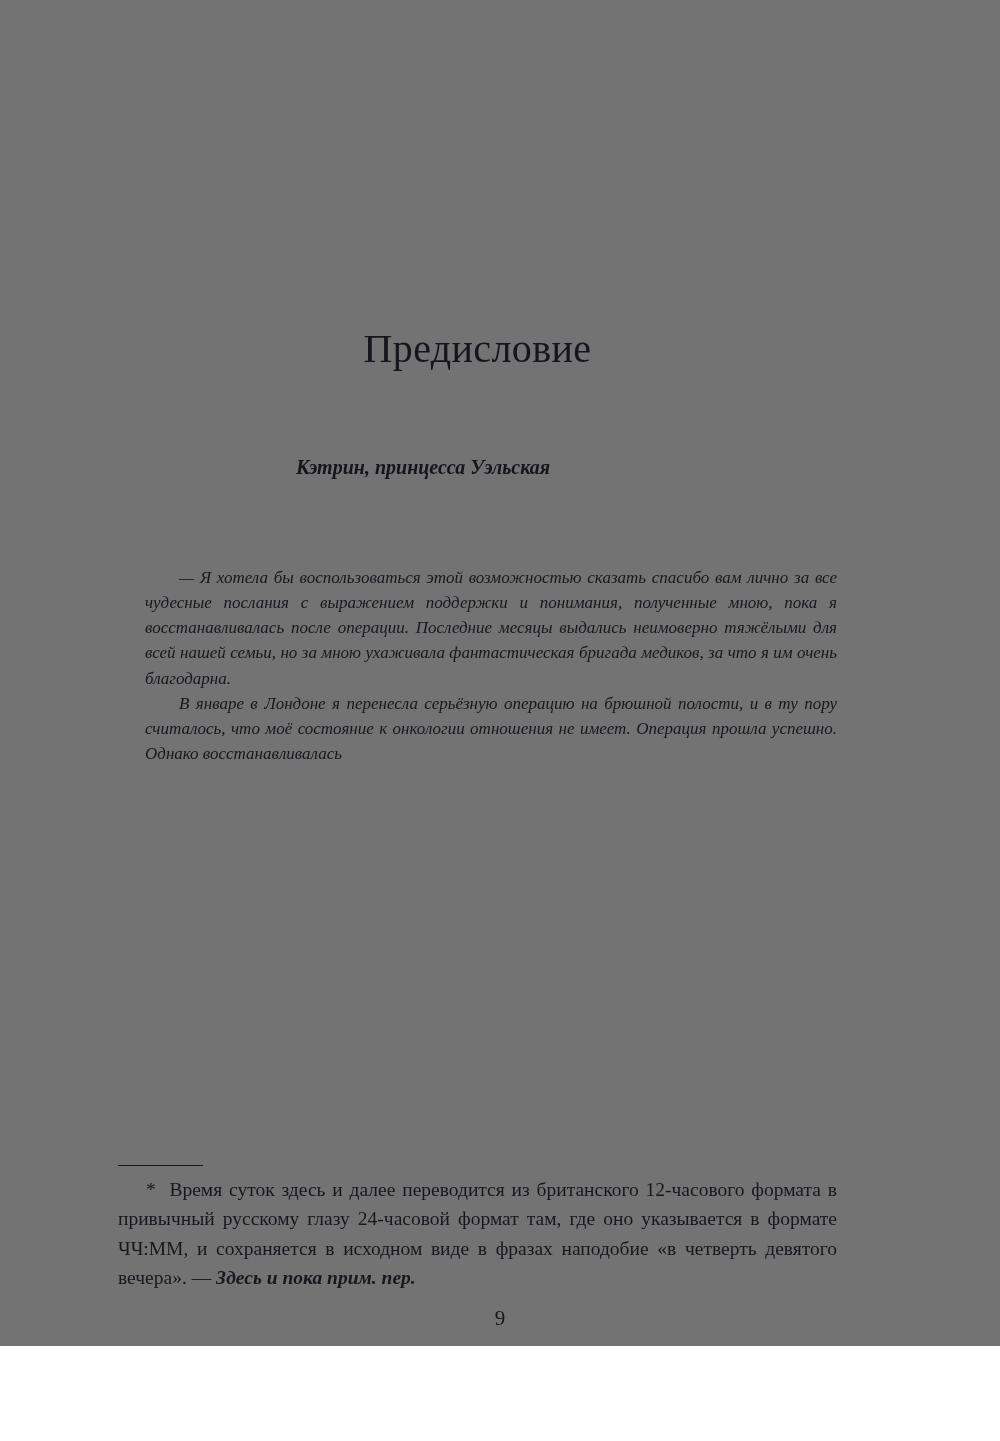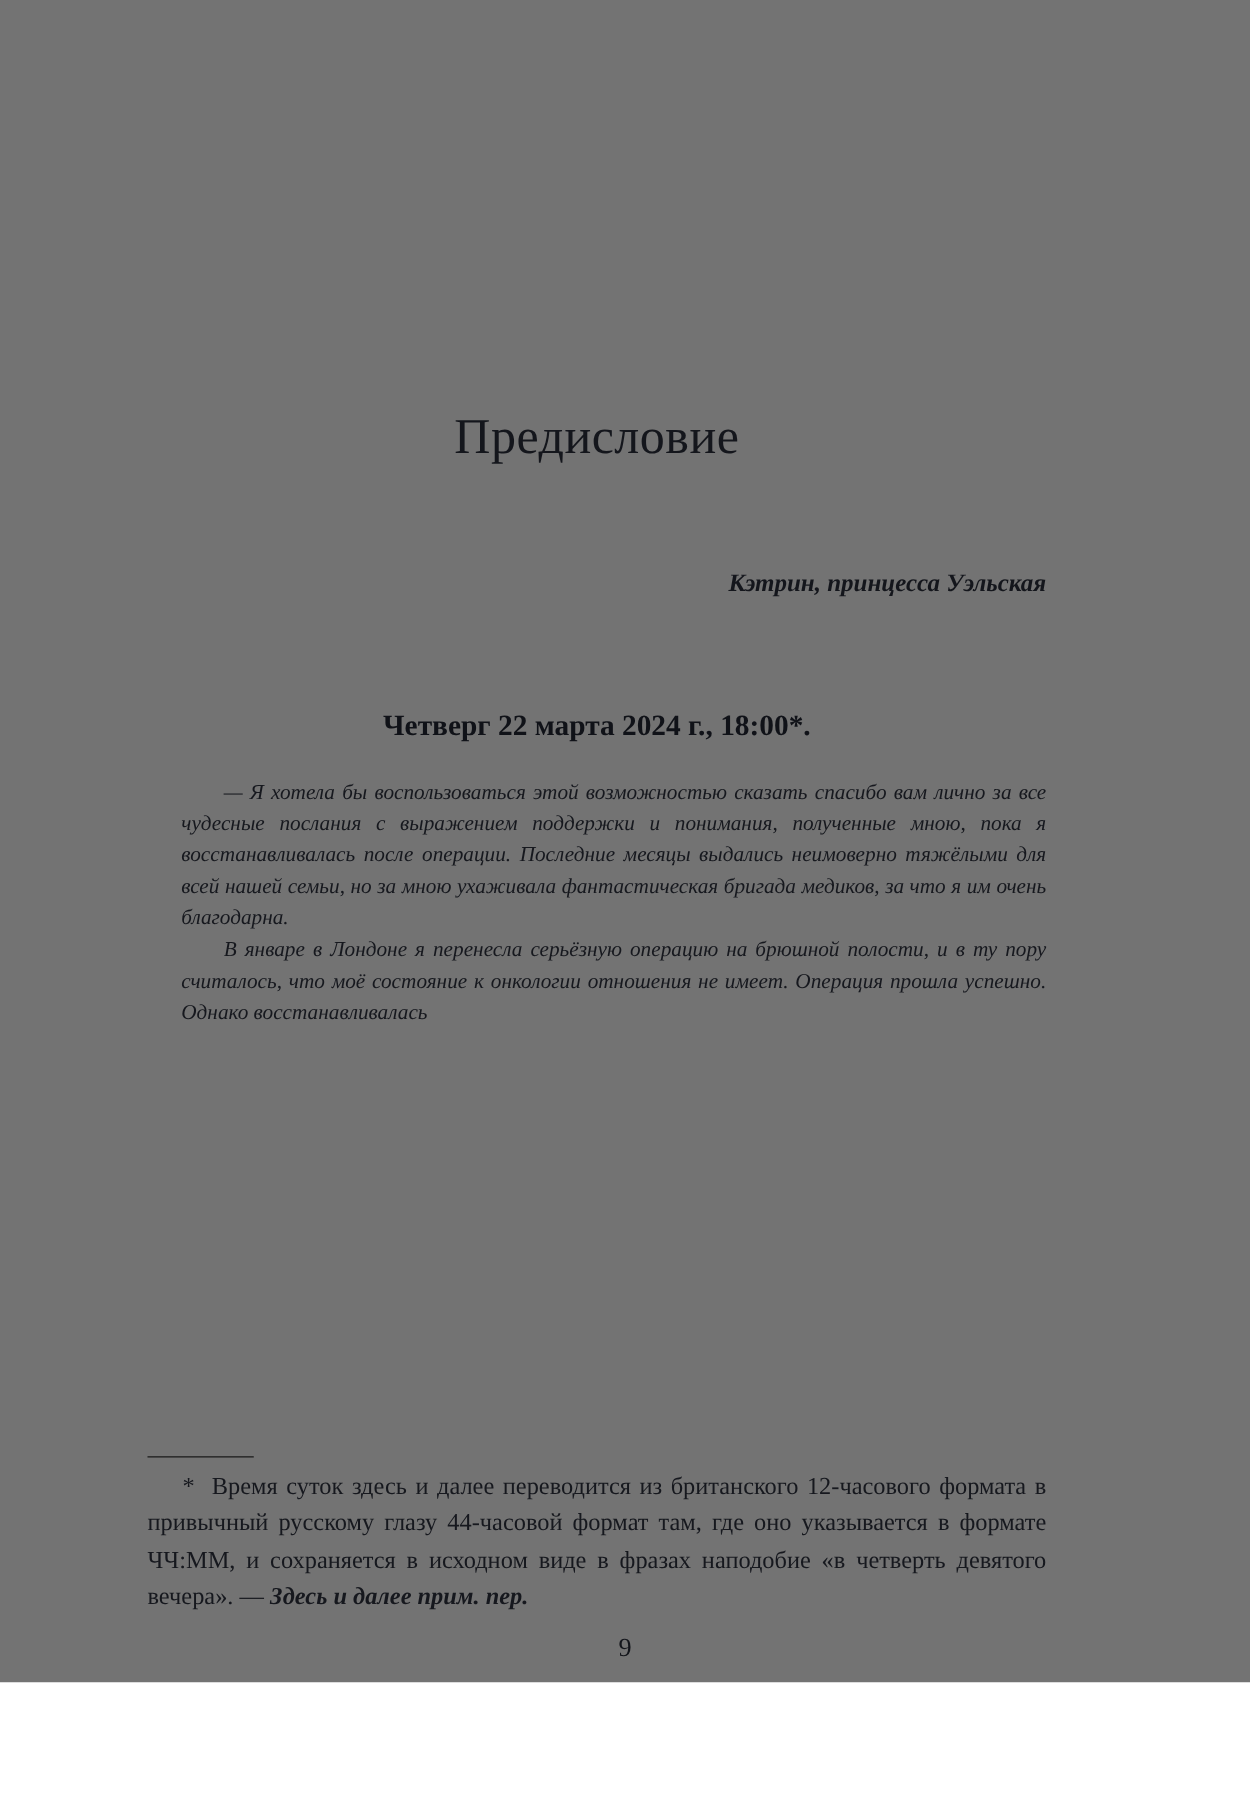--- a/index.html
+++ b/index.html
@@ -53,21 +53,20 @@
     font-size: 20.5px;
     line-height: 1.52;
     text-align: justify;
     text-indent: 32px;
     color: #16181e;
   }
 
   .epigraph-attrib {
     margin: 0;
     margin-top: 26px;
-    text-align: right;
     font-style: italic;
     font-weight: 700;
     font-size: 20px;
     line-height: 1.4;
     color: #14161c;
   }
 
   
   .news-heading {
     margin: 0;
@@ -169,33 +168,32 @@
 
   <div class="content">
 
     <h1 class="chapter-title">Предисловие</h1>
 
     <div class="epigraph">
       <p class="epigraph-attrib">Кэтрин, принцесса Уэльская</p>
     </div>
 
     <h2 class="news-heading">
-      <span class="hl">Четверг 22 марта 2024 г., 18:00*.</span>
     </h2>
 
 
     <div class="quote-block">
       <p class="quote-para">— Я хотела бы воспользоваться этой возможностью сказать спасибо вам лично за все чудесные послания с выражением поддержки и понимания, полученные мною, пока я восстанавливалась после операции. Последние месяцы выдались неимоверно тяжёлыми для всей нашей семьи, но за мною ухаживала фантастическая бригада медиков, за что я им очень благодарна.</p>
       <p class="quote-para">В январе в Лондоне я перенесла серьёзную операцию на брюшной полости, и в ту пору считалось, что моё состояние к онкологии отношения не имеет. Операция прошла успешно. Однако восстанавливалась</p>
     </div>
 
   </div>
 
   <div class="footnote">
     <hr class="footnote-rule">
     <p class="footnote-text">
-      <span class="fn-marker">*</span>&nbsp;&nbsp;<span>Время суток здесь и далее переводится из британского 12-часового формата в привычный русскому глазу 44-часовой формат там, где оно указывается в формате ЧЧ:ММ, и сохраняется в исходном виде в фразах наподобие «в четверть девятого вечера». — </span><span class="fn-src">Здесь и далее прим. пер.</span>
+      <span class="fn-marker">*</span>&nbsp;&nbsp;<span>Время суток здесь и далее переводится из британского 12-часового формата в привычный русскому глазу 24-часовой формат там, где оно указывается в формате ЧЧ:ММ, и сохраняется в исходном виде в фразах наподобие «в четверть девятого вечера». — </span><span class="fn-src">Здесь и пока прим. пер.</span>
     </p>
   </div>
 
   <div class="folio">9</div>
 
 </div>
 
 </body></html>

